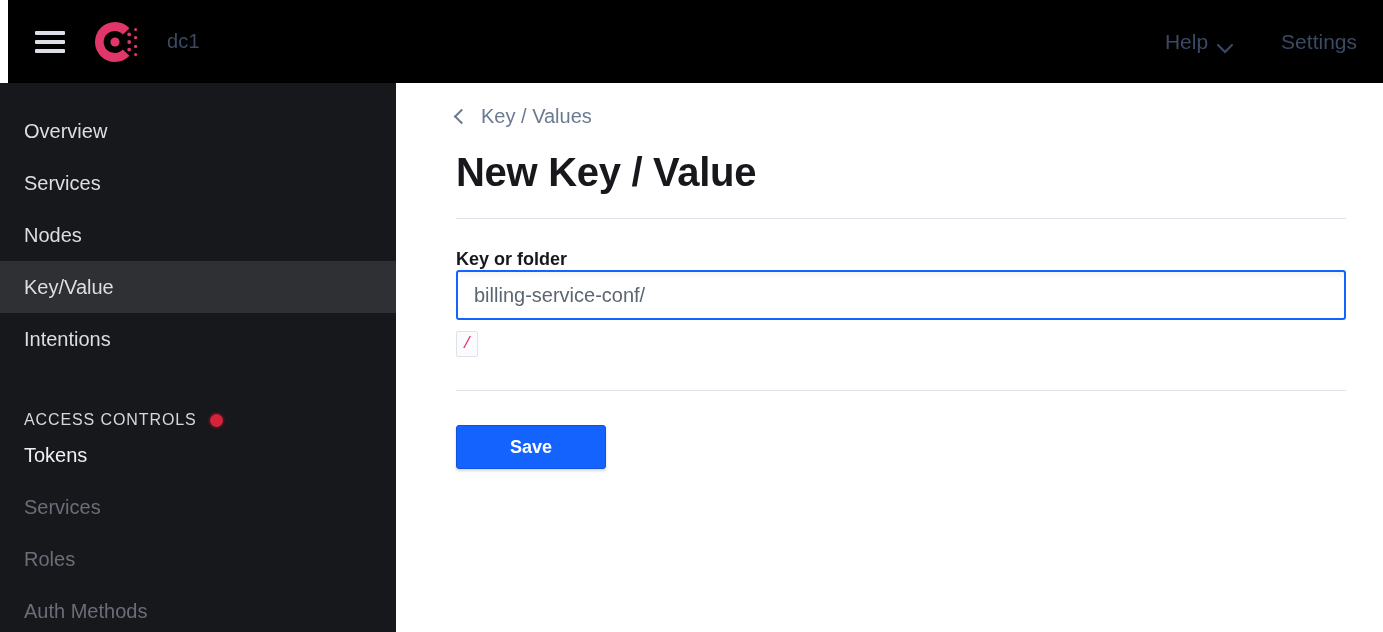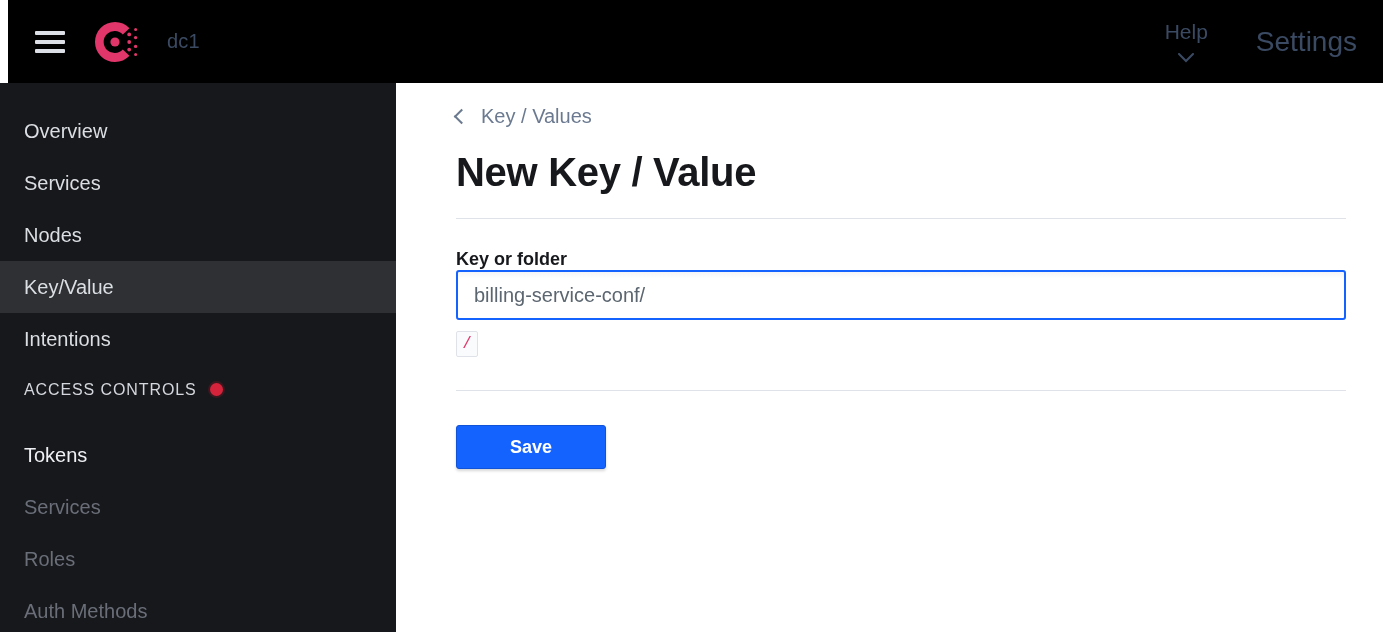--- a/index.html
+++ b/index.html
@@ -42,25 +42,25 @@
     font-size: 20px;
     letter-spacing: .2px;
     font-weight: 400;
   }
   .topbar-right {
     margin-left: auto;
     display: flex; align-items: center;
     padding-right: 34px;
   }
   .help-menu {
-    display: flex; align-items: center; gap: 9px;
-    color: #3b4a63; font-size: 21px; cursor: pointer; flex-direction: column;
+    display: flex; align-items: flex-end; gap: 9px;
+    color: #3b4a63; font-size: 21px; cursor: pointer;
   }
   .settings-link {
-    color: #3b4a63; font-size: 28px;
+    color: #3b4a63; font-size: 21px;
     margin-left: 48px; cursor: pointer;
     font-weight: 400;
   }
 
   
   .sidebar {
     position: absolute; top: 83px; left: 0;
     width: 396px; height: 549px;
     background: #17181c;
     padding-top: 22px;
@@ -75,21 +75,21 @@
     position: relative;
   }
   .nav-item.active {
     background: #2e3034;
   }
   .nav-item.dim { color: #6a6e78; }
   .nav-item.bright { color: #eef0f3; }
 
   .nav-section {
     height: 48px;
-    display: flex; align-items: flex-start; gap: 11px;
+    display: flex; align-items: flex-end; gap: 11px;
     padding-left: 24px;
     margin-top: 16px;
     color: #d4d7dd;
     font-size: 16px;
     letter-spacing: .9px;
     font-weight: 400;
   }
   .dot-badge {
     width: 17px; height: 17px; border-radius: 50%;
     background: #d6233c;

